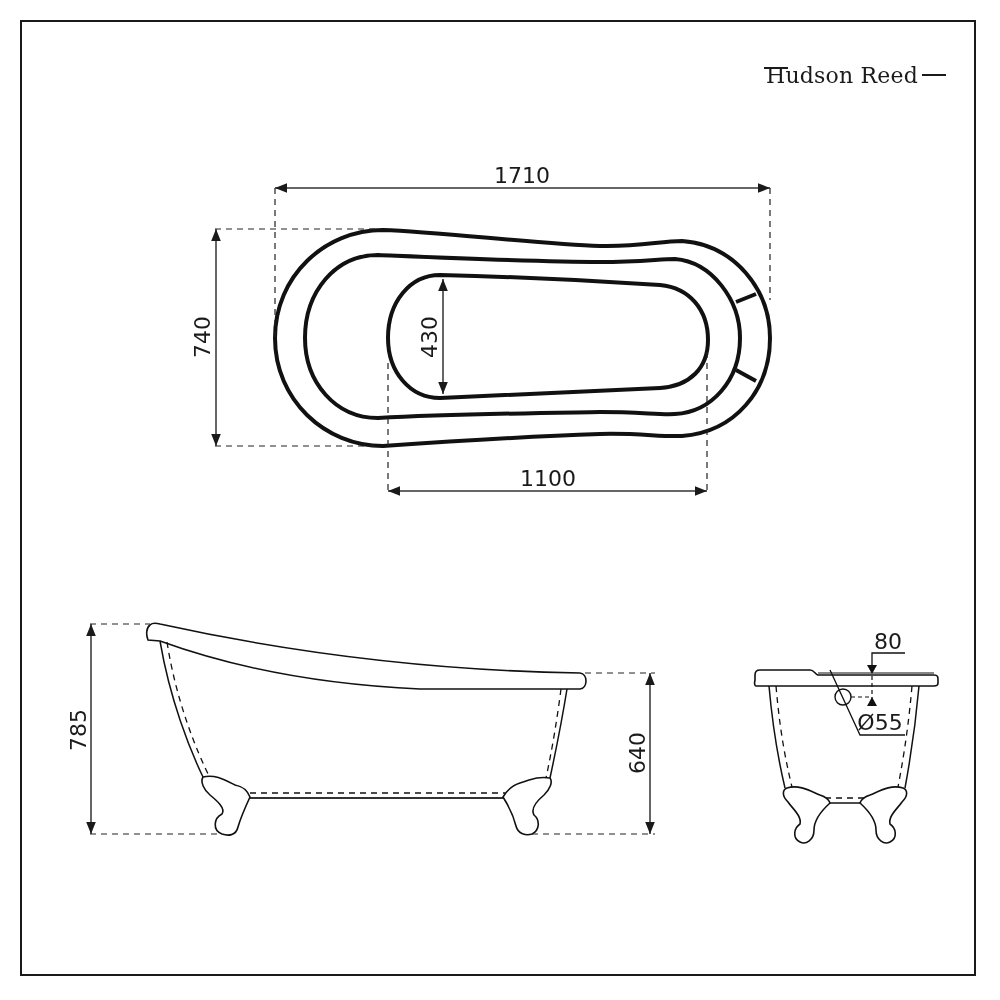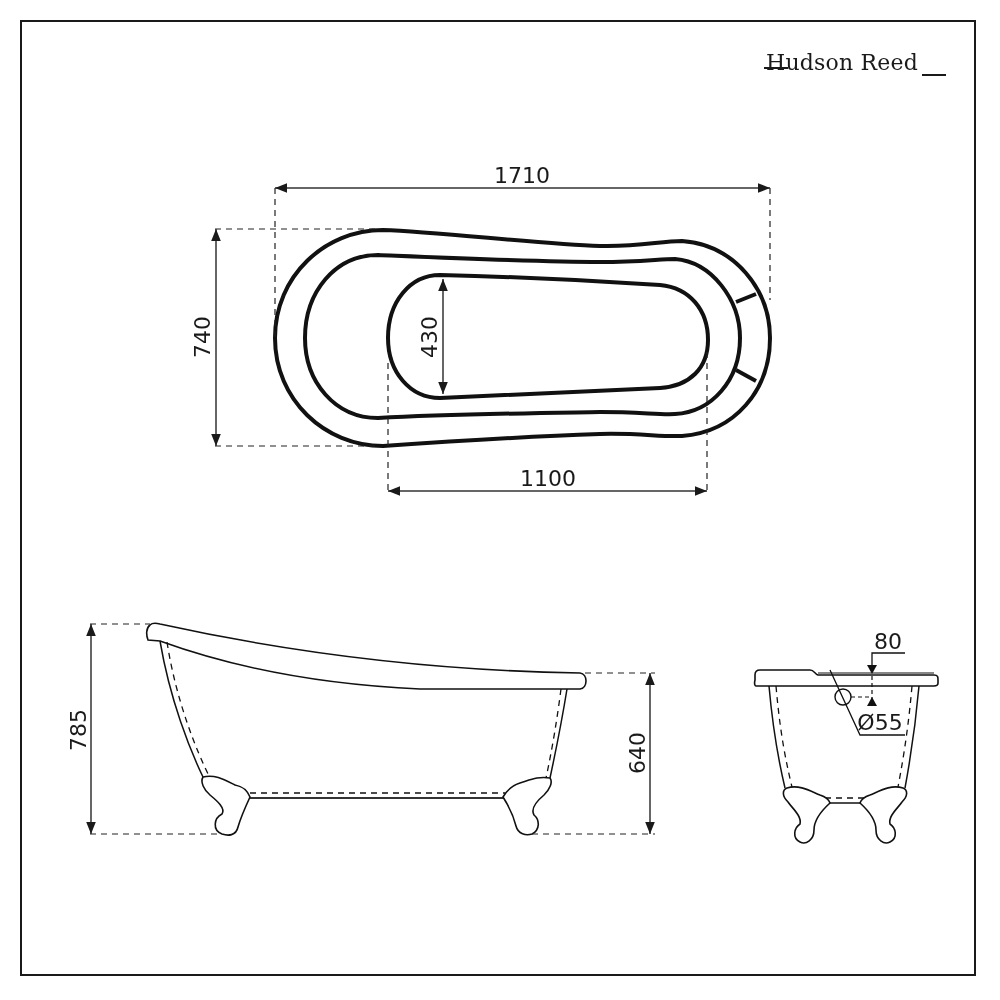--- a/index.html
+++ b/index.html
@@ -2,21 +2,21 @@
 <html><head>
 <meta charset="utf-8">
 <style>
   html, body { margin: 0; padding: 0; background: #ffffff; }
   body { width: 1000px; height: 1000px; position: relative; overflow: hidden; }
   .frame {
     position: absolute; left: 20px; top: 20px; width: 956px; height: 956px;
     border: 2px solid #1a1a1a; box-sizing: border-box;
   }
   .brand {
-    position: absolute; left: 766px; top: 50px;
+    position: absolute; left: 766px; top: 63px;
     font-family: "DejaVu Serif", "Liberation Serif", serif;
     font-size: 22px; color: #1a1a1a; letter-spacing: 0.2px;
   }
   .brand-strike {
     position: absolute; left: 764px; top: 67px; width: 24px; height: 1.5px; background: #1a1a1a;
   }
   .brand-under {
     position: absolute; left: 922px; top: 74px; width: 24px; height: 1.5px; background: #1a1a1a;
   }
   svg { position: absolute; left: 0; top: 0; }

